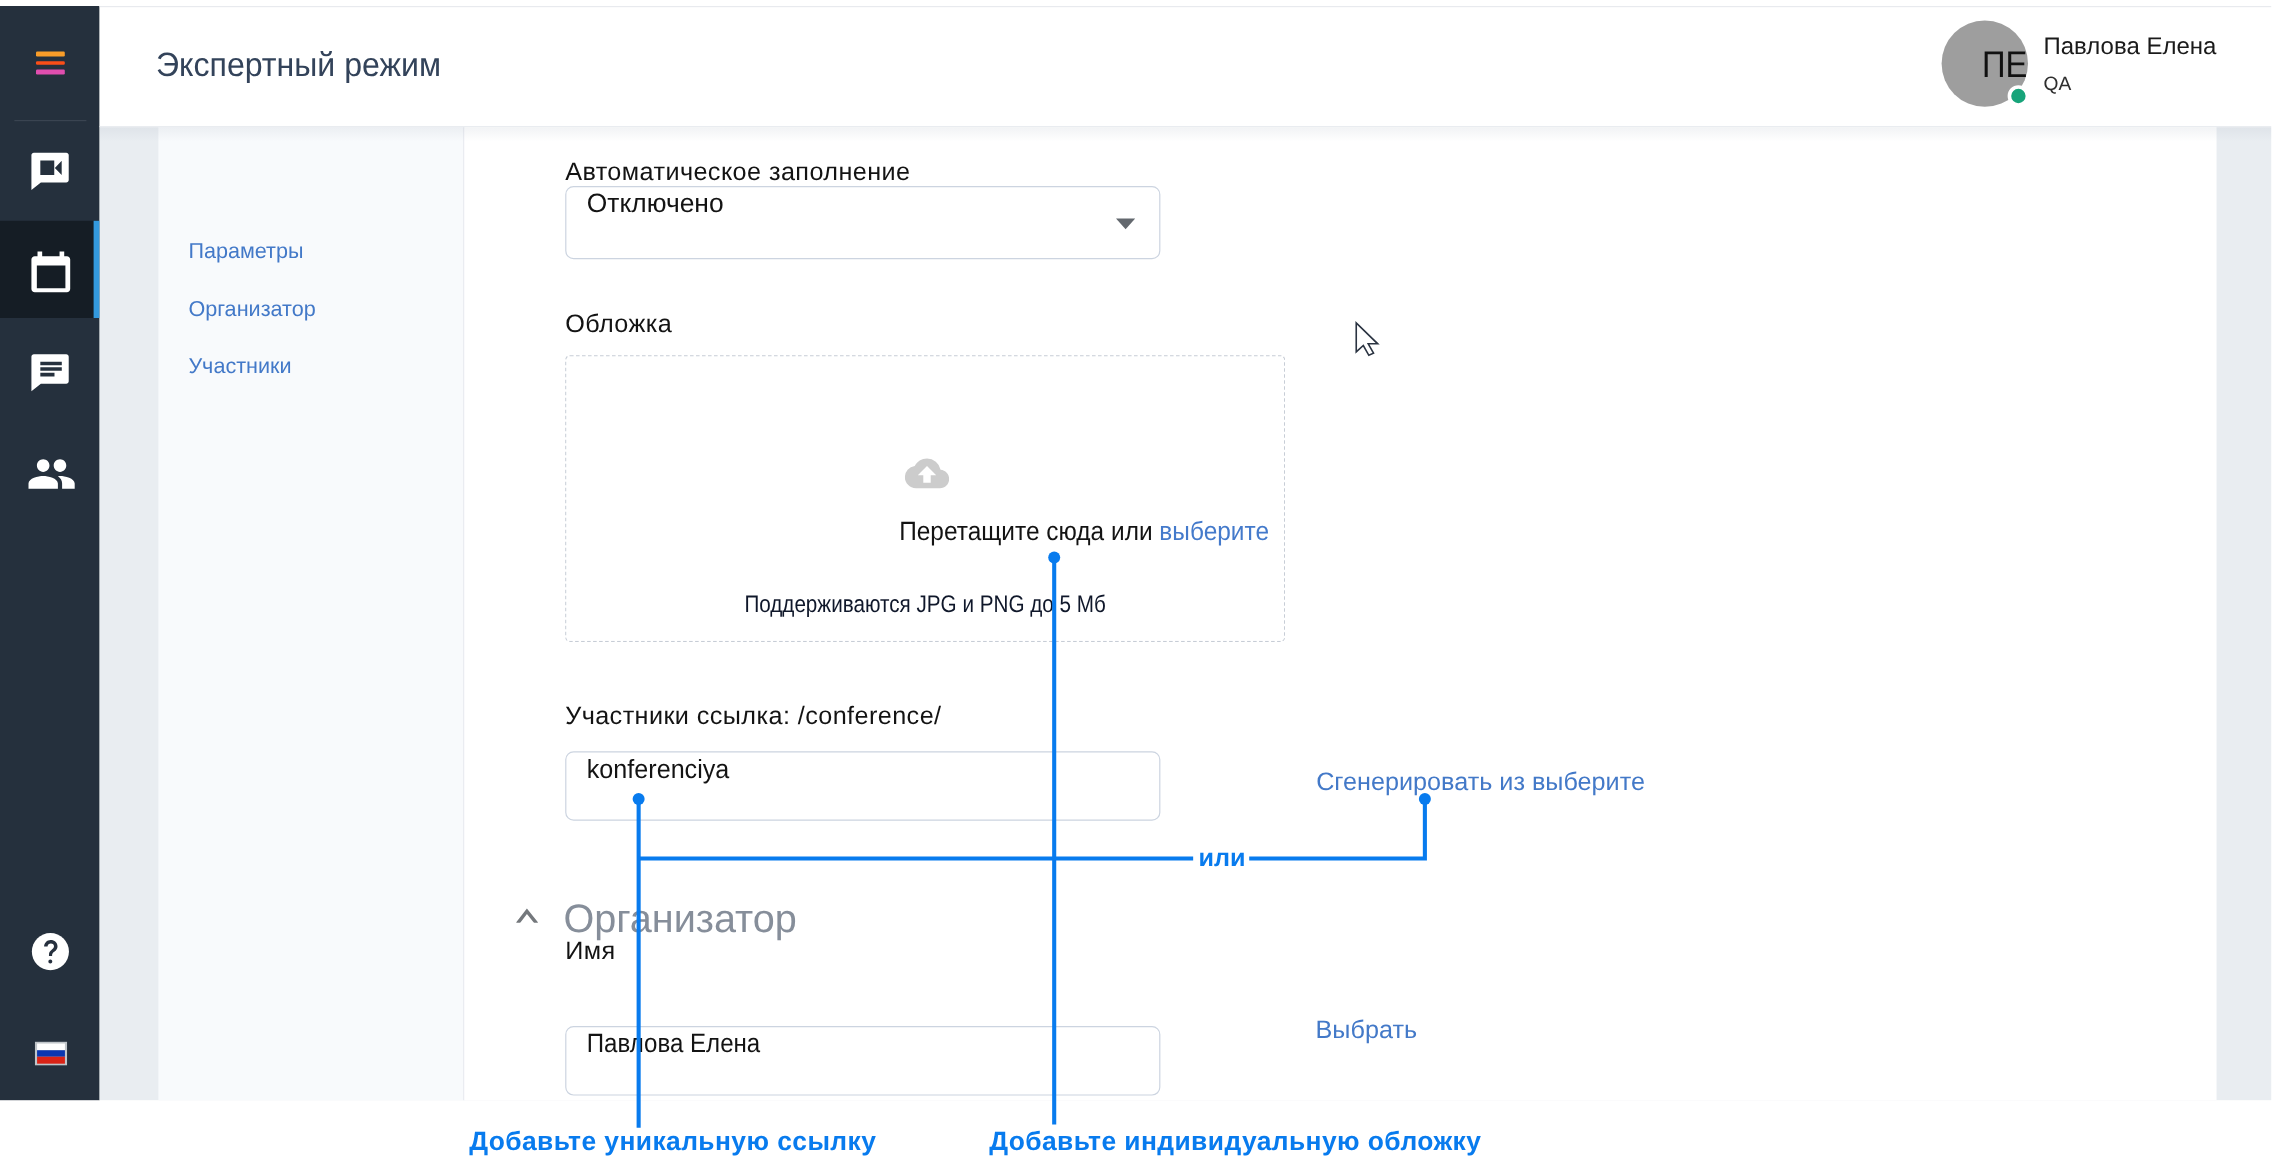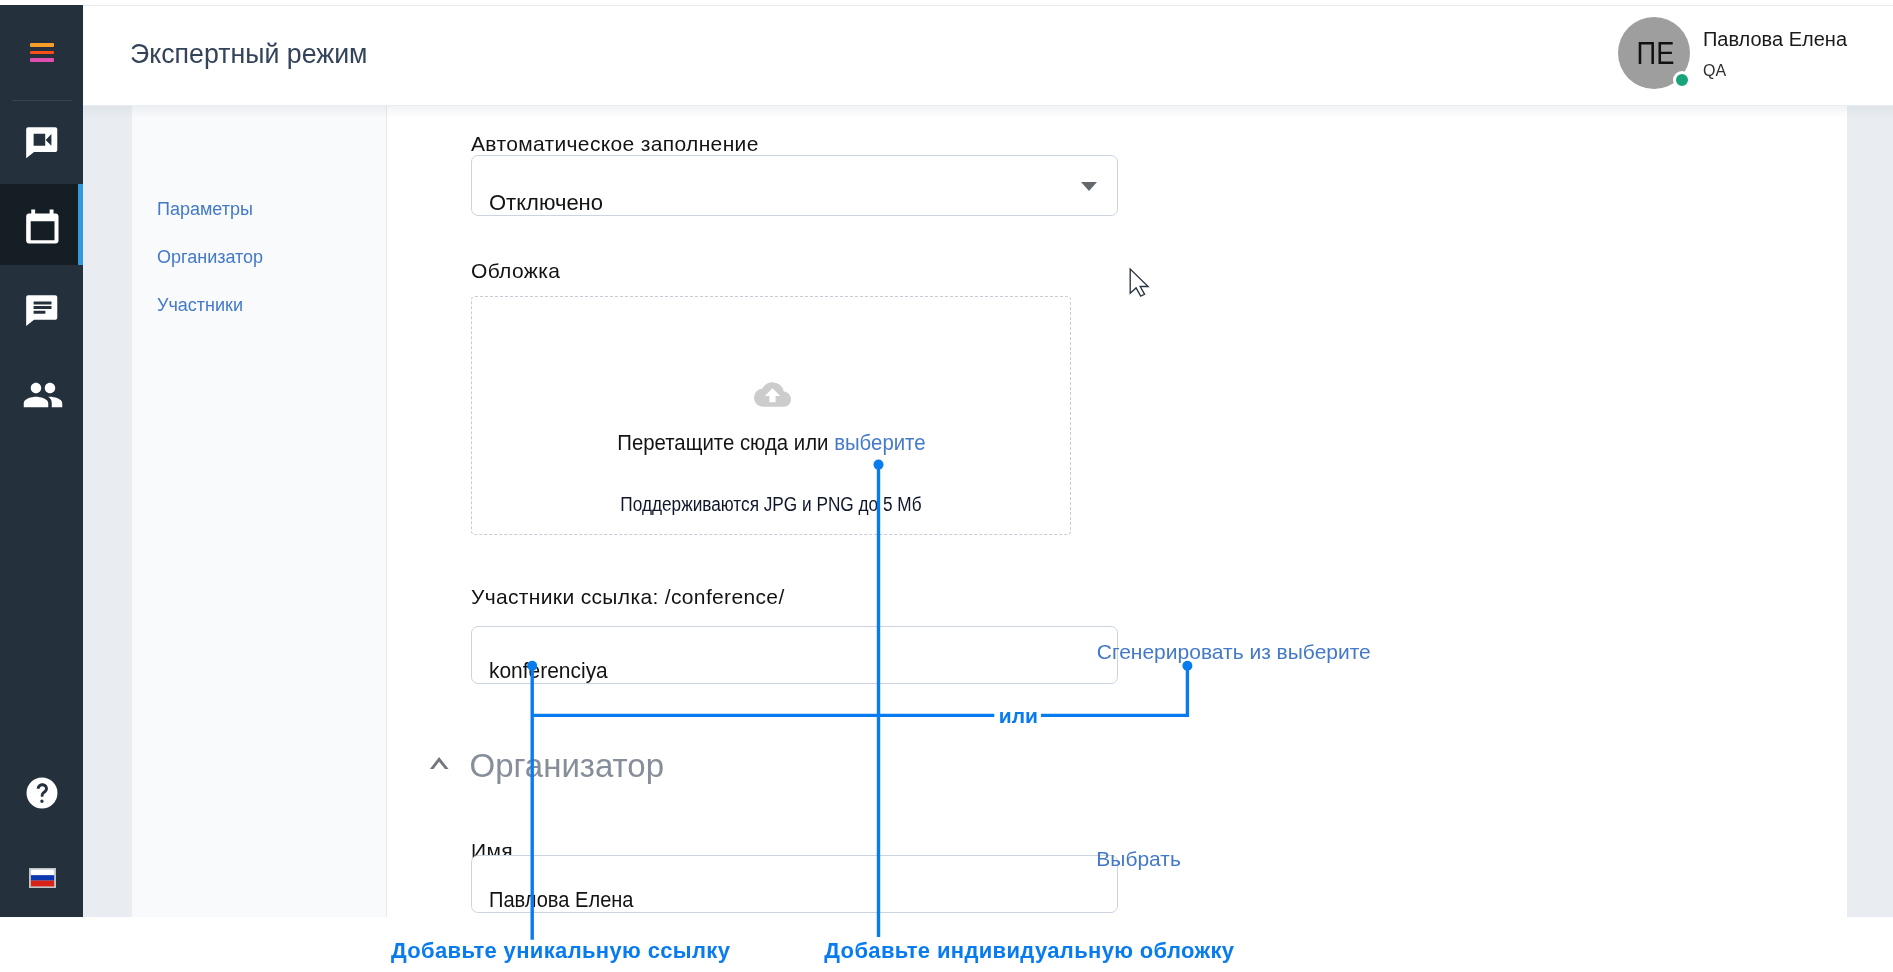--- a/index.html
+++ b/index.html
@@ -22,47 +22,47 @@
   .rail-item.active{background:#151D25;}
   .rail-item.active::after{content:"";position:absolute;right:0;top:0;bottom:0;width:5px;background:#3399DD;}
 
   
   .header{position:absolute;left:83px;top:0;right:0;height:101px;background:#fff;}
   .header::after{content:"";position:absolute;left:0;right:0;bottom:0;height:1px;background:#e9ecf0;}
   .header::before{content:"";position:absolute;left:0;right:0;top:0;height:1px;background:#e8eaee;}
   .h-title{position:absolute;left:47px;top:35px;font-size:28px;font-weight:400;color:#33435a;line-height:1;transform:scaleX(.955);transform-origin:left top;}
   .user{position:absolute;right:46px;top:12px;height:72px;display:flex;align-items:center;}
   .avatar{position:relative;width:72px;height:72px;border-radius:50%;background:#9e9e9e;
-          display:flex;align-items:center;justify-content:center;font-size:31px;color:#111;letter-spacing:0;}
+          display:flex;align-items:center;justify-content:flex-end;font-size:31px;color:#111;letter-spacing:0;}
   .avatar .dot{position:absolute;right:-1.5px;bottom:0px;width:18px;height:18px;border-radius:50%;background:#17a47a;border:3px solid #fff;}
   .uinfo{margin-left:13px;margin-top:2px;}
   .uname{font-size:20px;color:#1a1a1a;line-height:1;}
   .urole{font-size:16px;color:#2e2e2e;margin-top:14px;line-height:1;}
 
   
   .content{position:absolute;left:83px;top:101px;right:0;bottom:0;background:#e9edf1;}
   .panel{position:absolute;left:49px;top:0;right:46px;bottom:0;background:#f8fafc;}
   .vsep{position:absolute;left:254px;top:0;bottom:0;width:1px;background:#e6e9ee;}
   .main{position:absolute;left:255px;top:0;right:0;bottom:0;background:#fff;}
   .hdr-shadow{position:absolute;left:83px;right:0;top:101px;height:12px;background:linear-gradient(to bottom, rgba(160,170,185,.14), rgba(160,170,185,0));pointer-events:none;}
 
   .leftnav{position:absolute;left:25px;top:0;}
   .leftnav a{position:absolute;left:0;color:#4379C8;font-size:18px;text-decoration:none;white-space:nowrap;line-height:1;margin-top:-2px;}
 
   
   .form{position:absolute;left:339px;top:0;width:740px;}
   .flabel{position:absolute;left:0;font-size:21px;color:#131313;font-weight:400;white-space:nowrap;line-height:1;margin-top:-4px;letter-spacing:.35px;}
-  .fld{position:absolute;left:0;width:647px;border:1px solid #ccd4e0;border-radius:7px;background:#fff;
-       display:flex;align-items:flex-end;padding:0 17px;font-size:22px;color:#131313;}
+  .fld{position:absolute;left:0;width:496px;border:1px solid #ccd4e0;border-radius:7px;background:#fff;
+       display:flex;align-items:flex-start;padding:0 17px;font-size:22px;color:#131313;}
   .fld>span:not(.sel-arrow){position:relative;top:1px;}
   .sel-arrow{position:absolute;right:20px;top:50%;margin-top:-4px;width:0;height:0;
              border-left:8px solid transparent;border-right:8px solid transparent;border-top:9px solid #63686e;}
 
   .drop{position:absolute;left:0;width:600px;height:239px;border:1px dashed #c7cdd6;border-radius:4px;}
-  .drop .dtext{position:absolute;left:0;right:0;text-align:center;font-size:22px;color:#131313;line-height:1;white-space:nowrap;}
+  .drop .dtext{position:absolute;left:0;right:0;text-align:right;font-size:22px;color:#131313;line-height:1;white-space:nowrap;}
   .drop .dtext .sx{display:inline-block;transform:scaleX(.926);transform-origin:center;}
   .drop .dtext a{color:#447ACB;text-decoration:none;}
   .drop .dsub{position:absolute;left:0;right:0;text-align:center;font-size:20px;color:#0f172a;line-height:1;white-space:nowrap;}
   .drop .dsub>span{display:inline-block;transform:scaleX(.861);}
 
   .link{position:absolute;color:#4379C8;font-size:21px;text-decoration:none;white-space:nowrap;line-height:1;margin-top:-4px;}
 
   .sect-h{position:absolute;left:0;}
   .stitle{position:absolute;left:39.5px;top:0;font-size:33px;color:#868e9a;font-weight:400;line-height:1;white-space:nowrap;margin-top:-5px;}
 
@@ -175,21 +175,21 @@
           </div>
           <a class="link" style="left:625.8px;top:539.4px" href="#">Сгенерировать из выберите</a>
 
           <div class="sect-h" style="left:-41px;top:648px">
             <svg style="position:absolute;left:-1.2px;top:-1px" width="20" height="16" viewBox="0 0 20 16" fill="none" stroke="#74787c" stroke-width="2.9" stroke-linecap="butt" stroke-linejoin="miter">
                 <path d="M2.2 16.6 10.1 6.4 18.3 16.6"></path>
               </svg>
             <div class="stitle">Организатор</div>
           </div>
 
-          <div class="flabel" style="top:738px">Имя</div>
+          <div class="flabel" style="top:680px">Имя</div>
           <div class="fld" style="top:749px;height:58px">
             <span style="display:inline-block;transform:scaleX(.912);transform-origin:left center">Павлова Елена</span>
           </div>
           <a class="link" style="left:625.3px;top:746px" href="#">Выбрать</a>
         </div>
       </div>
     </div>
     <div class="hdr-shadow"></div>
   </div>
 

